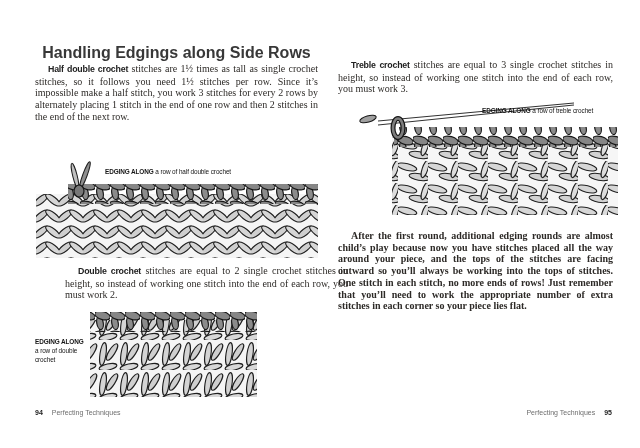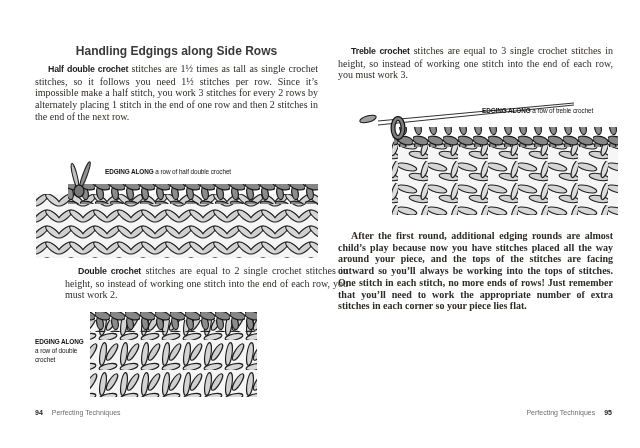--- a/index.html
+++ b/index.html
@@ -10,21 +10,21 @@
   .abs{position:absolute;}
   .body-text{font-size:10px;line-height:11.7px;color:#2d2a27;text-align:justify;}
   .body-text p{margin:0;}
   .body-text p.indent{text-indent:13px;}
   .lead{
     font-family:"Liberation Sans", sans-serif;font-weight:bold;
     font-size:8.8px;color:#222222;letter-spacing:-0.2px;
   }
   .page-title{
     font-family:"Liberation Sans", sans-serif;font-weight:bold;
-    font-size:12px;color:#383838;text-align:center;width:283px;
+    font-size:16px;color:#383838;text-align:center;width:283px;
   }
   .cap{
     font-family:"Liberation Sans", sans-serif;font-size:6.4px;color:#141414;
     letter-spacing:-0.1px;line-height:8.8px;
   }
   .cap .cap-lead{font-weight:bold;}
   .footer{
     font-family:"Liberation Sans", sans-serif;font-size:7px;color:#6e6e6e;
   }
   .footer .pagenum{font-weight:bold;color:#1d1d1d;}
@@ -94,21 +94,21 @@
 <div class="abs" style="left:35px;top:310px;width:285px;height:92px;">
   <svg width="285" height="92" viewBox="0 0 285 92">
     <rect x="55" y="10" width="167" height="77" fill="url(#p-dc)"></rect>
     <rect x="55" y="2" width="167" height="20" fill="url(#p-edge)"></rect>
   </svg>
   <div class="abs cap" style="left:0px;top:28px;width:56px;"><span class="cap-lead" style="display:block;">EDGING ALONG</span><span>a row of double crochet</span></div>
 </div>
 
 <div class="abs footer" style="left:35px;top:409px;"><span class="pagenum">94</span><span class="gap"></span><span>Perfecting Techniques</span></div>
 
-<div class="abs body-text" style="left:338px;top:45px;width:275px;">
+<div class="abs body-text" style="left:338px;top:59px;width:275px;">
   <p class="indent"><span class="lead">Treble crochet</span><span> stitches are equal to 3 single crochet stitches in height, so instead of working one stitch into the end of each row, you must work 3.</span></p>
 </div>
 
 <div class="abs" style="left:338px;top:95px;width:282px;height:125px;">
   <svg width="282" height="125" viewBox="0 0 282 125">
     <rect x="54" y="42" width="226" height="78" fill="url(#p-tr)"></rect>
     <rect x="56" y="32" width="224" height="20" fill="url(#p-edge)"></rect>
     <g>
       <path d="M40,26 L236,8" stroke="#1a1a1a" stroke-width="0.9" fill="none"></path>
       <path d="M40,30 L236,10" stroke="#1a1a1a" stroke-width="0.9" fill="none"></path>

